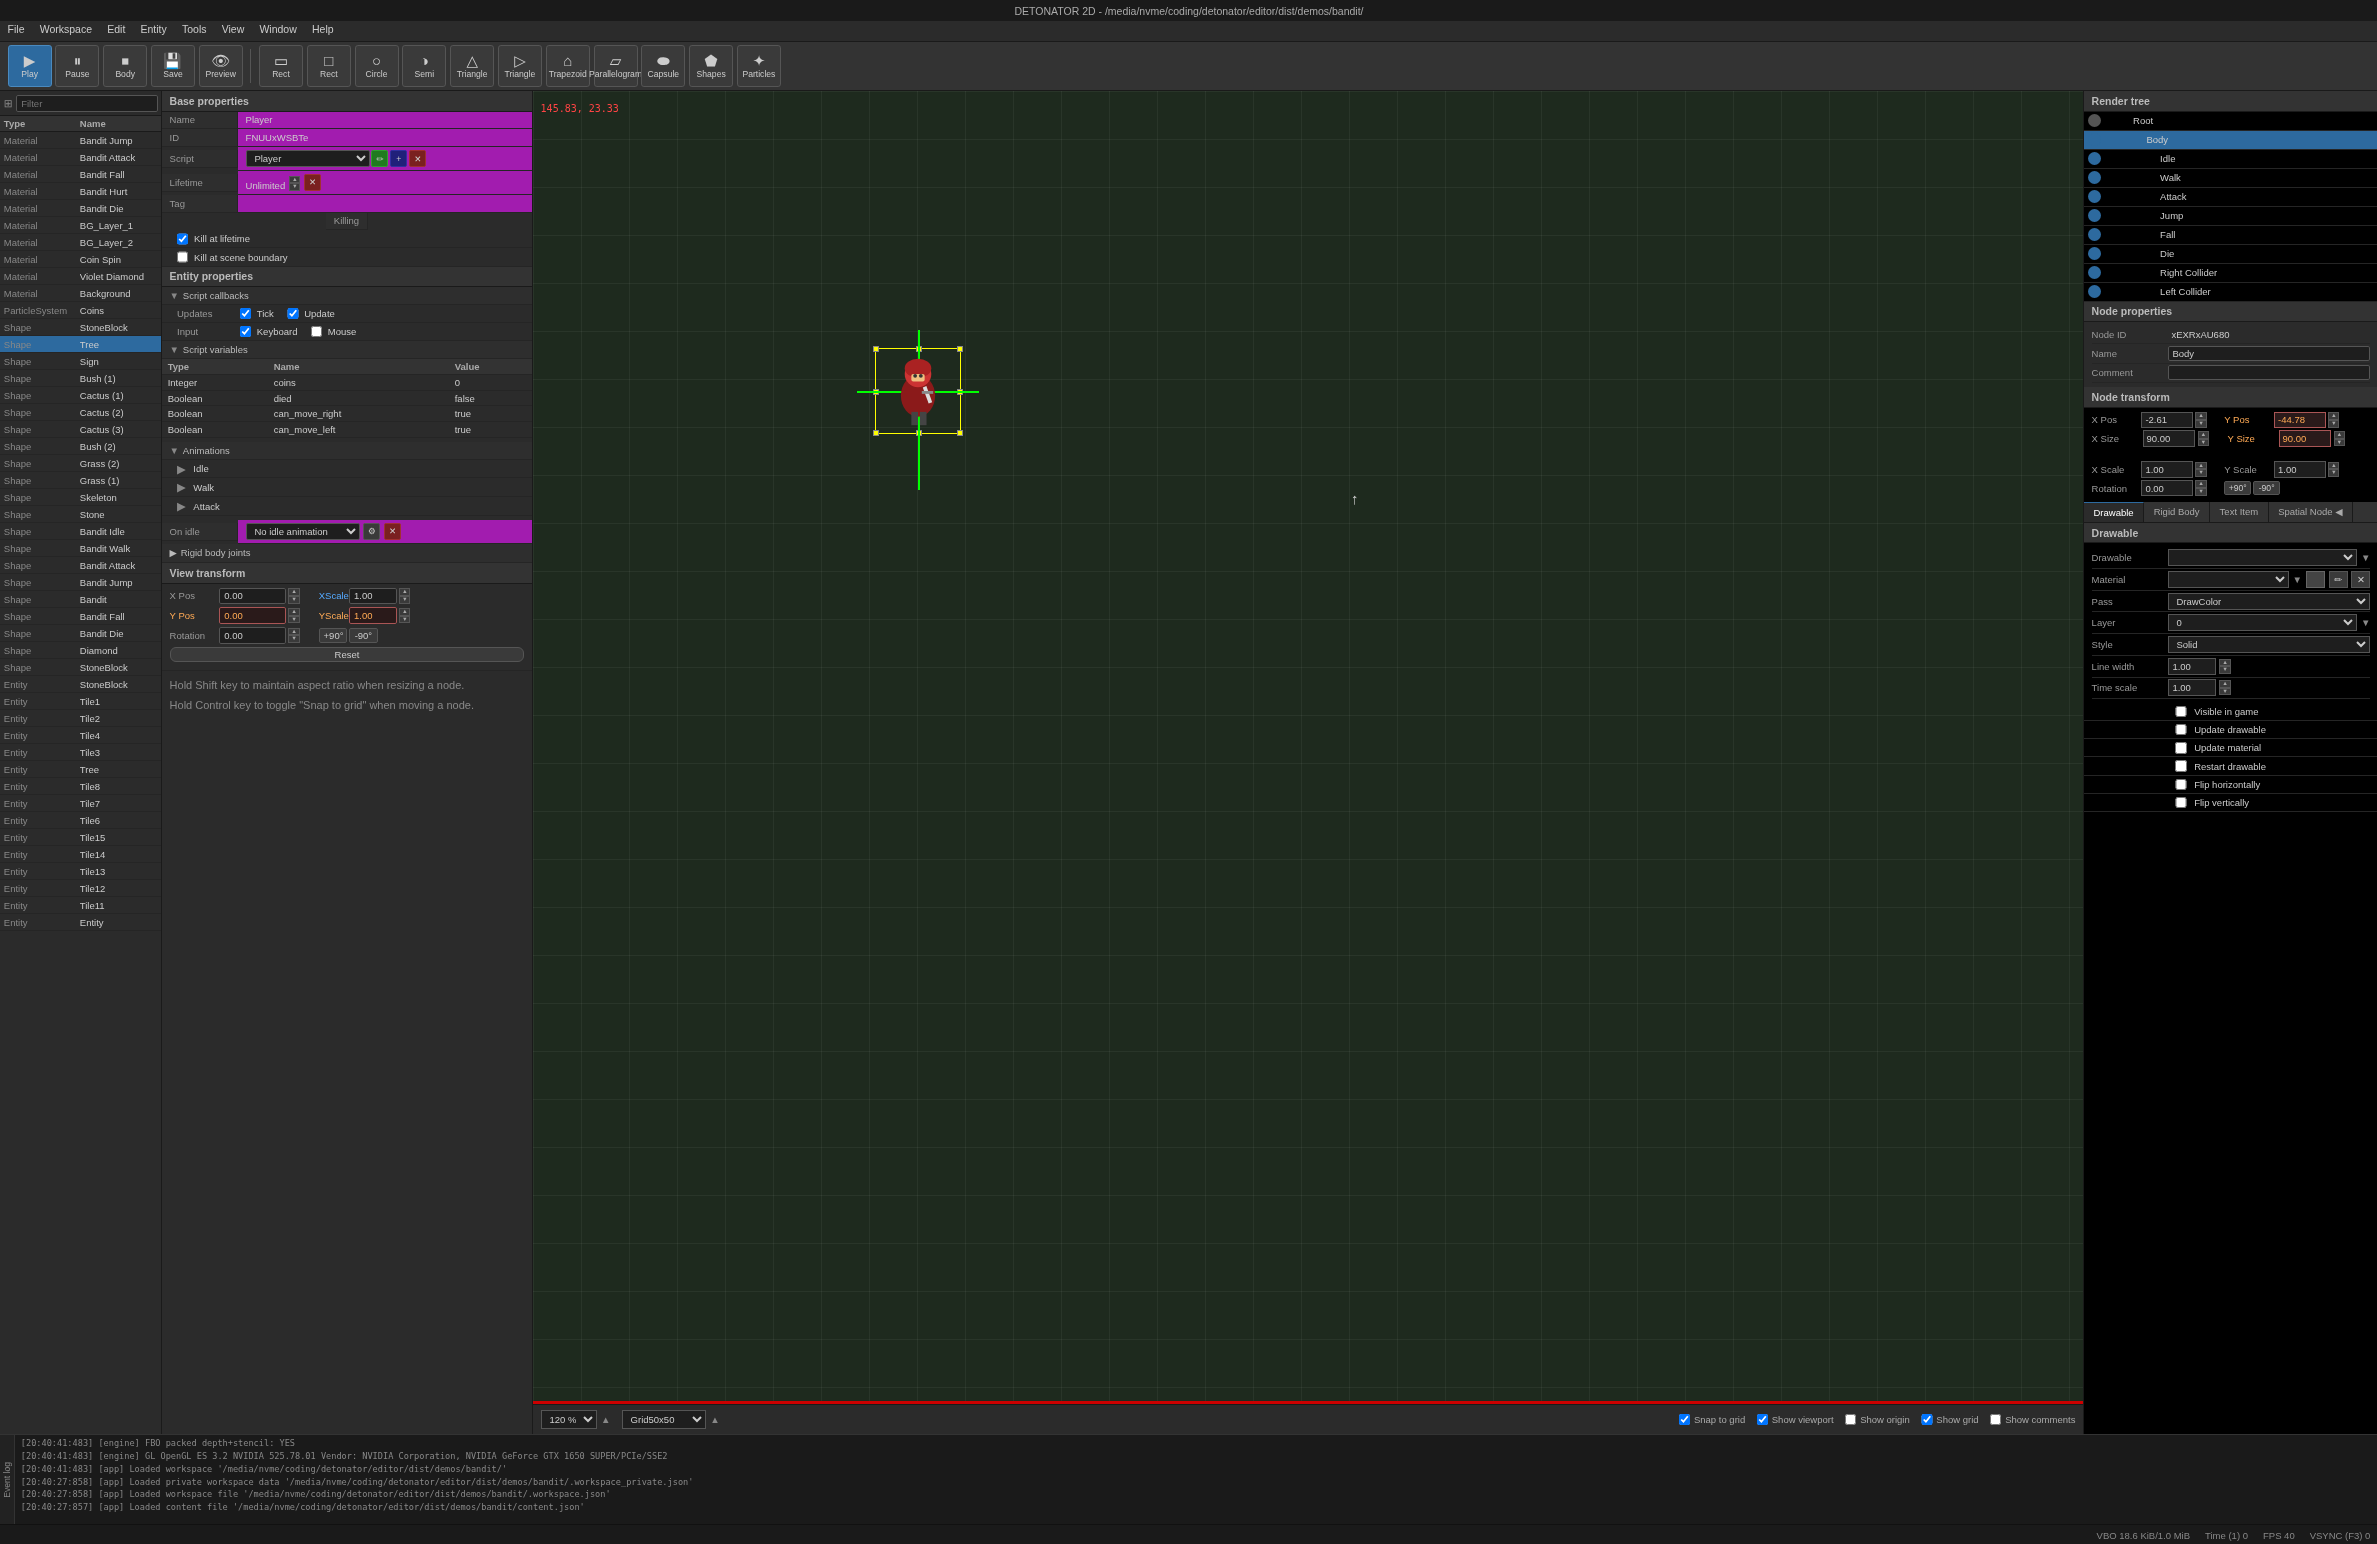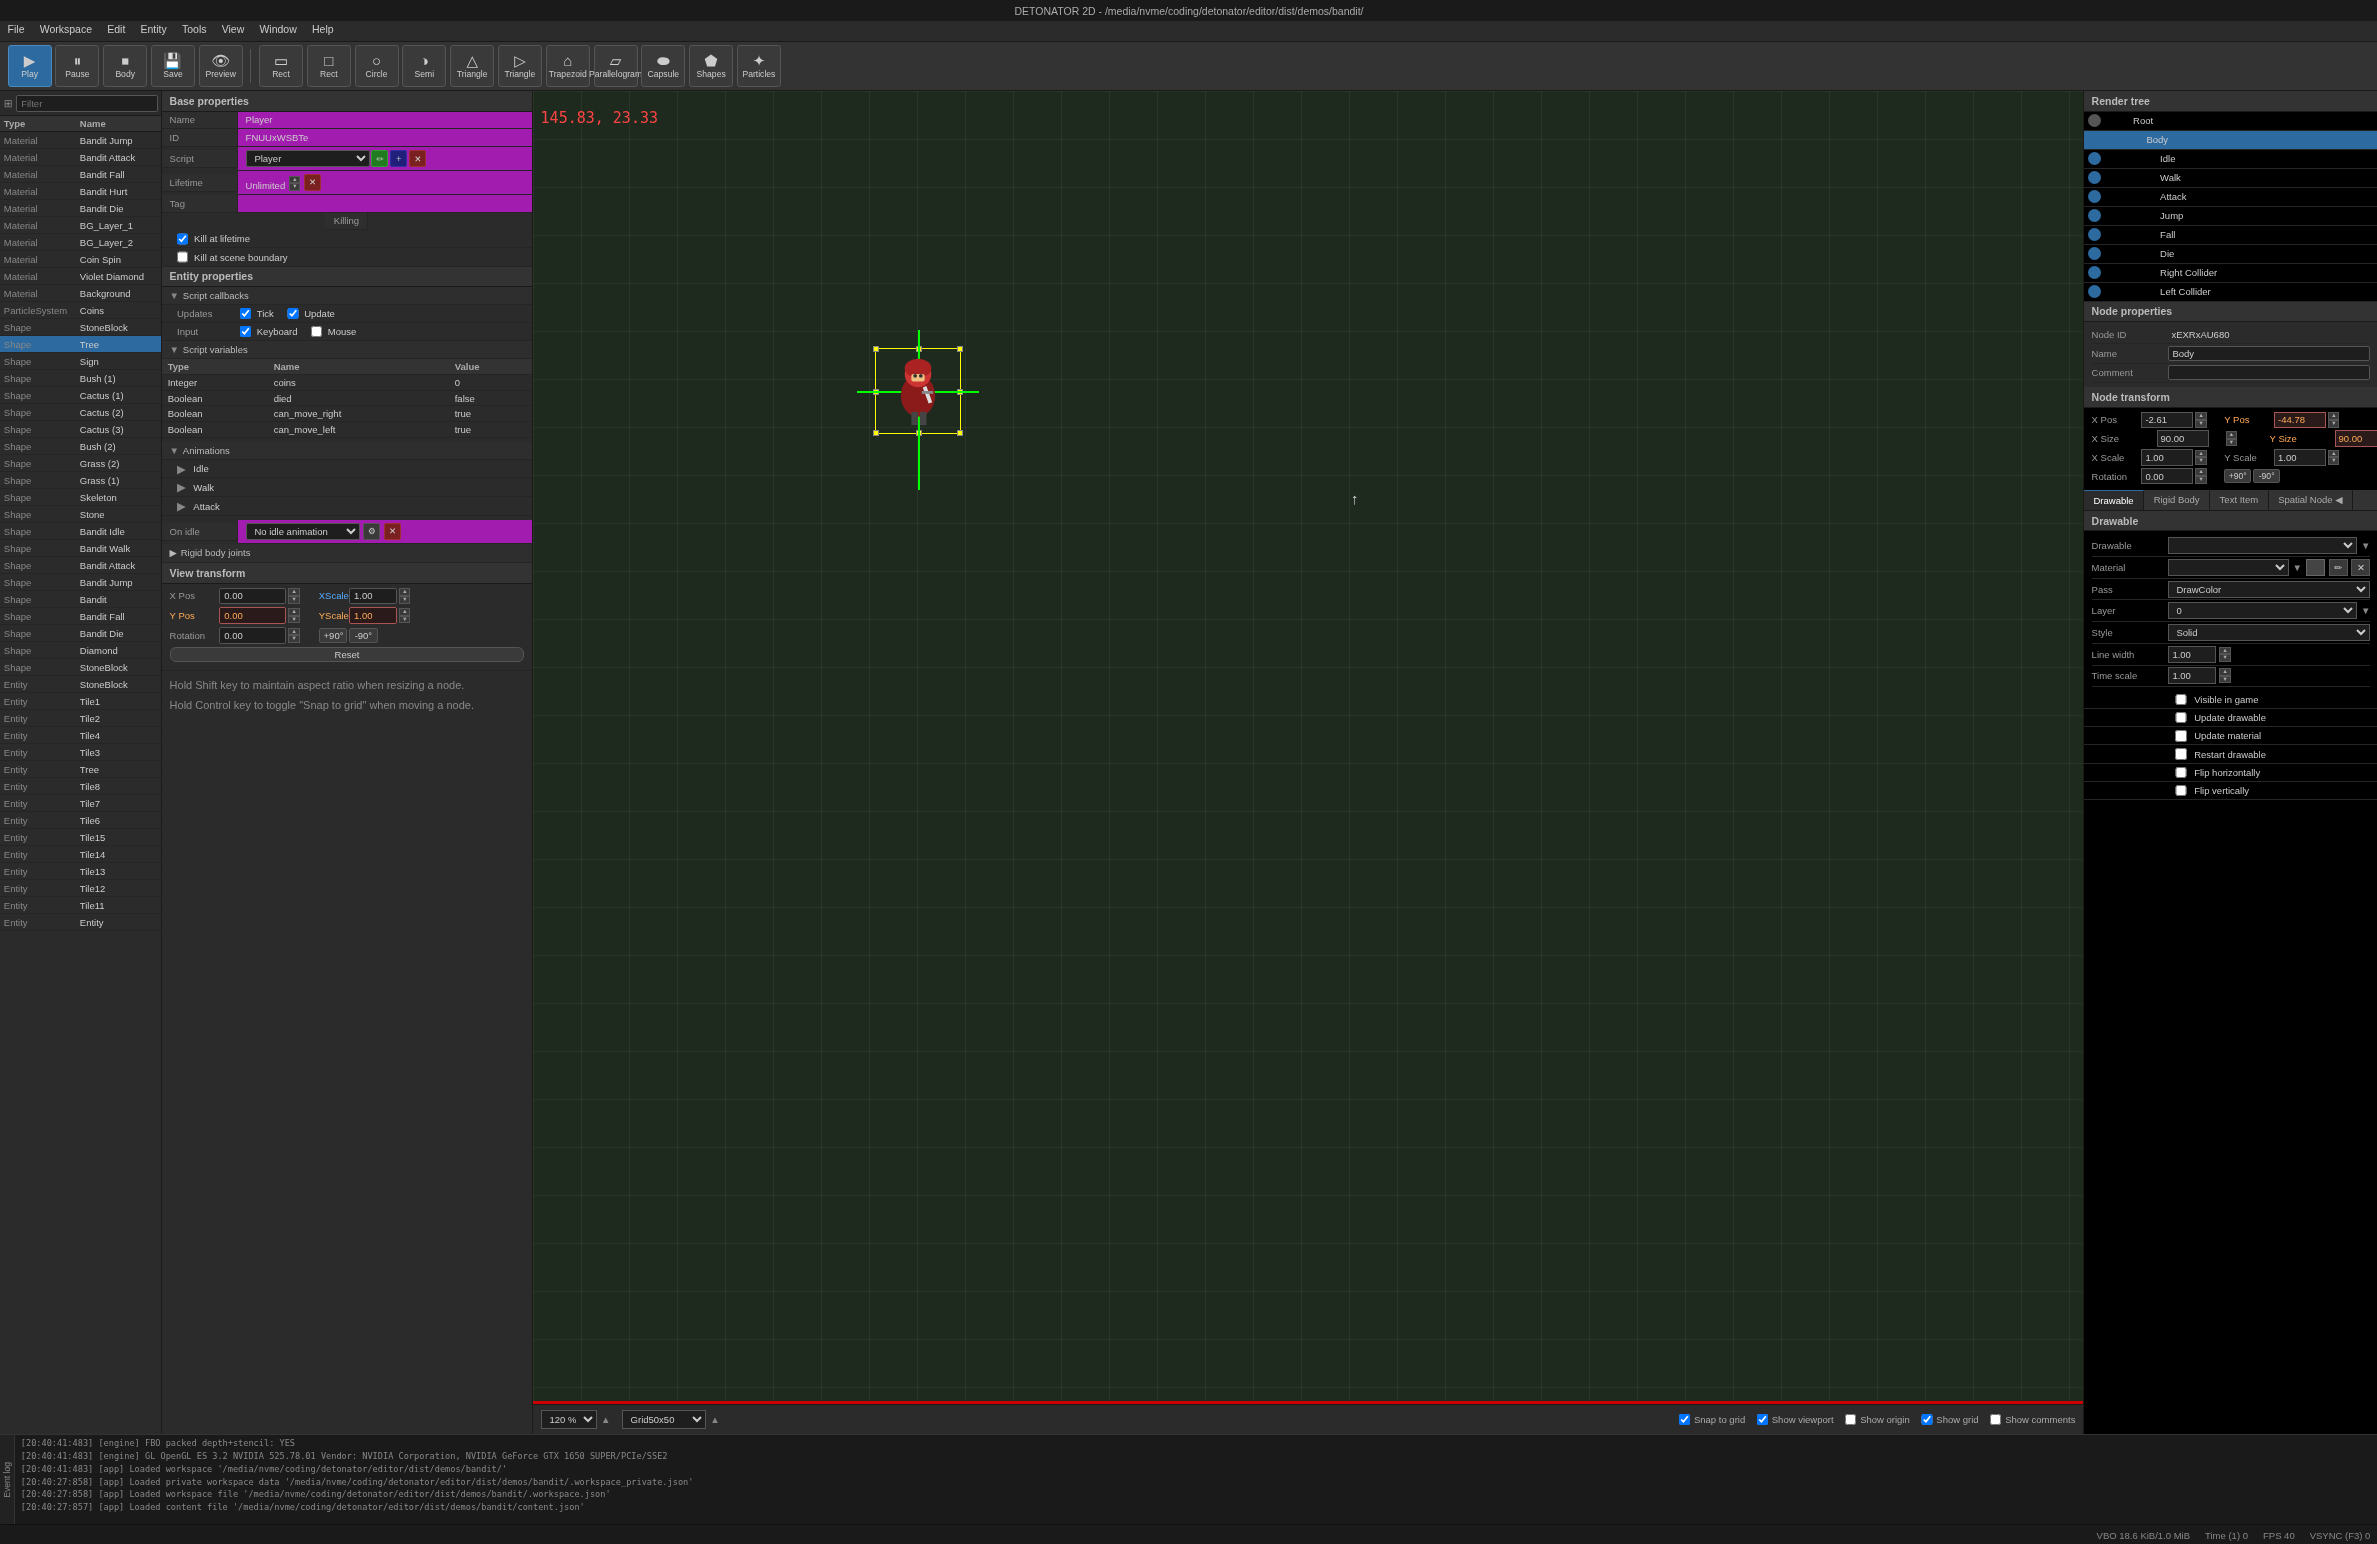--- a/index.html
+++ b/index.html
@@ -283,24 +283,24 @@
       overflow: hidden;
       background: #1e2a1e;
       
       background-image: 
         linear-gradient(rgba(255,255,255,0.05) 1px, transparent 1px),
         linear-gradient(90deg, rgba(255,255,255,0.05) 1px, transparent 1px);
       background-size: 48px 48px;
     }
     #viewport-coords {
       position: absolute;
-      top: 18px;
+      top: 12px;
       left: 7.6px;
       color: #ff4444;
-      font-size: 15px;
+      font-size: 10px;
       font-family: monospace;
     }
     #viewport-bottom {
       height: 30px;
       background: #2b2b2b;
       border-top: 1px solid #1a1a1a;
       display: flex;
       align-items: center;
       padding: 0 7.6px;
       gap: 11.4px;
@@ -1245,21 +1245,21 @@
           <div class="ud-arrow">▲</div>
           <div class="ud-arrow">▼</div>
         </div>
         <span style="color:#fa5;font-size:9.5px">Y Pos</span>
         <input type="text" value="-44.78" style="font-size: 9.5px; background: rgb(42, 26, 26); border: 1px solid rgb(170, 85, 85); color: rgb(255, 170, 85); padding: 1.9px 2.9px; width: 100%;">
         <div class="ud-arrows">
           <div class="ud-arrow">▲</div>
           <div class="ud-arrow">▼</div>
         </div>
       </div>
-      <div style="display:grid; grid-template-columns:48px 52px 27px 48px 52px 27px; gap:17px; align-items:center; margin-bottom:2px;">
+      <div style="display:grid; grid-template-columns:48px 52px 27px 48px 52px 27px; gap:3px; align-items:center; margin-bottom:14px;">
         <span style="color:#999;font-size:9.5px">X Size</span>
         <input type="text" value="90.00" style="font-size: 9.5px; background: rgb(30, 30, 30); border: 1px solid rgb(85, 85, 85); color: rgb(204, 204, 204); padding: 1.9px 2.9px; width: 100%;">
         <div class="ud-arrows">
           <div class="ud-arrow">▲</div>
           <div class="ud-arrow">▼</div>
         </div>
         <span style="color:#fa5;font-size:9.5px">Y Size</span>
         <input type="text" value="90.00" style="font-size: 9.5px; background: rgb(42, 26, 26); border: 1px solid rgb(170, 85, 85); color: rgb(255, 170, 85); padding: 1.9px 2.9px; width: 100%;">
         <div class="ud-arrows">
           <div class="ud-arrow">▲</div>

